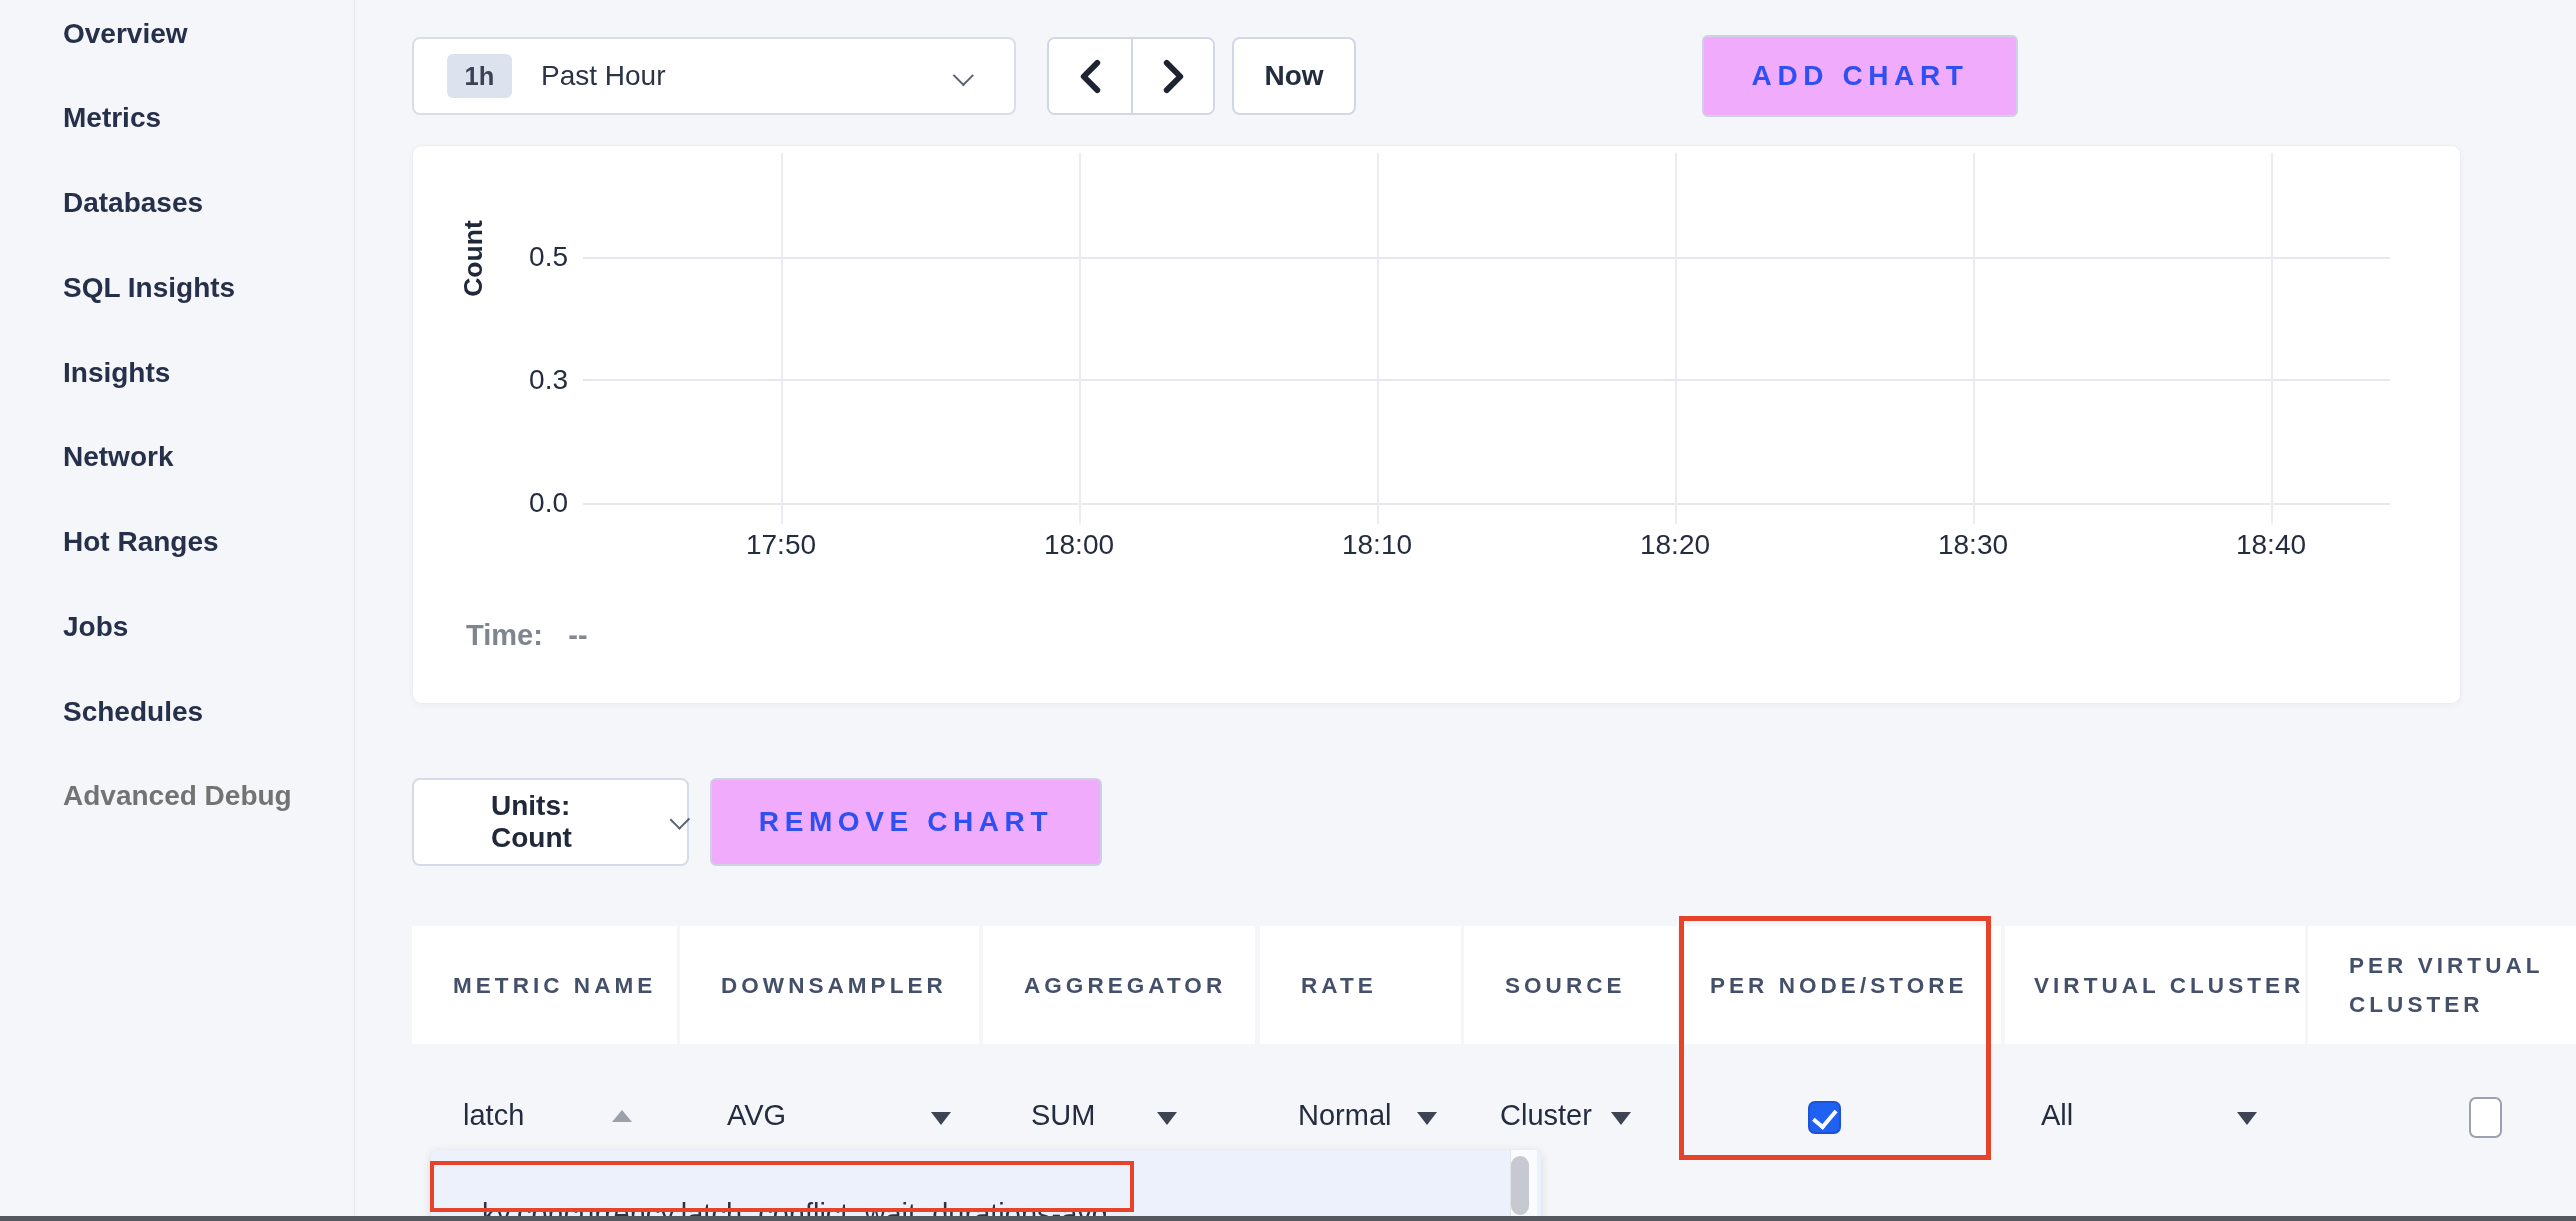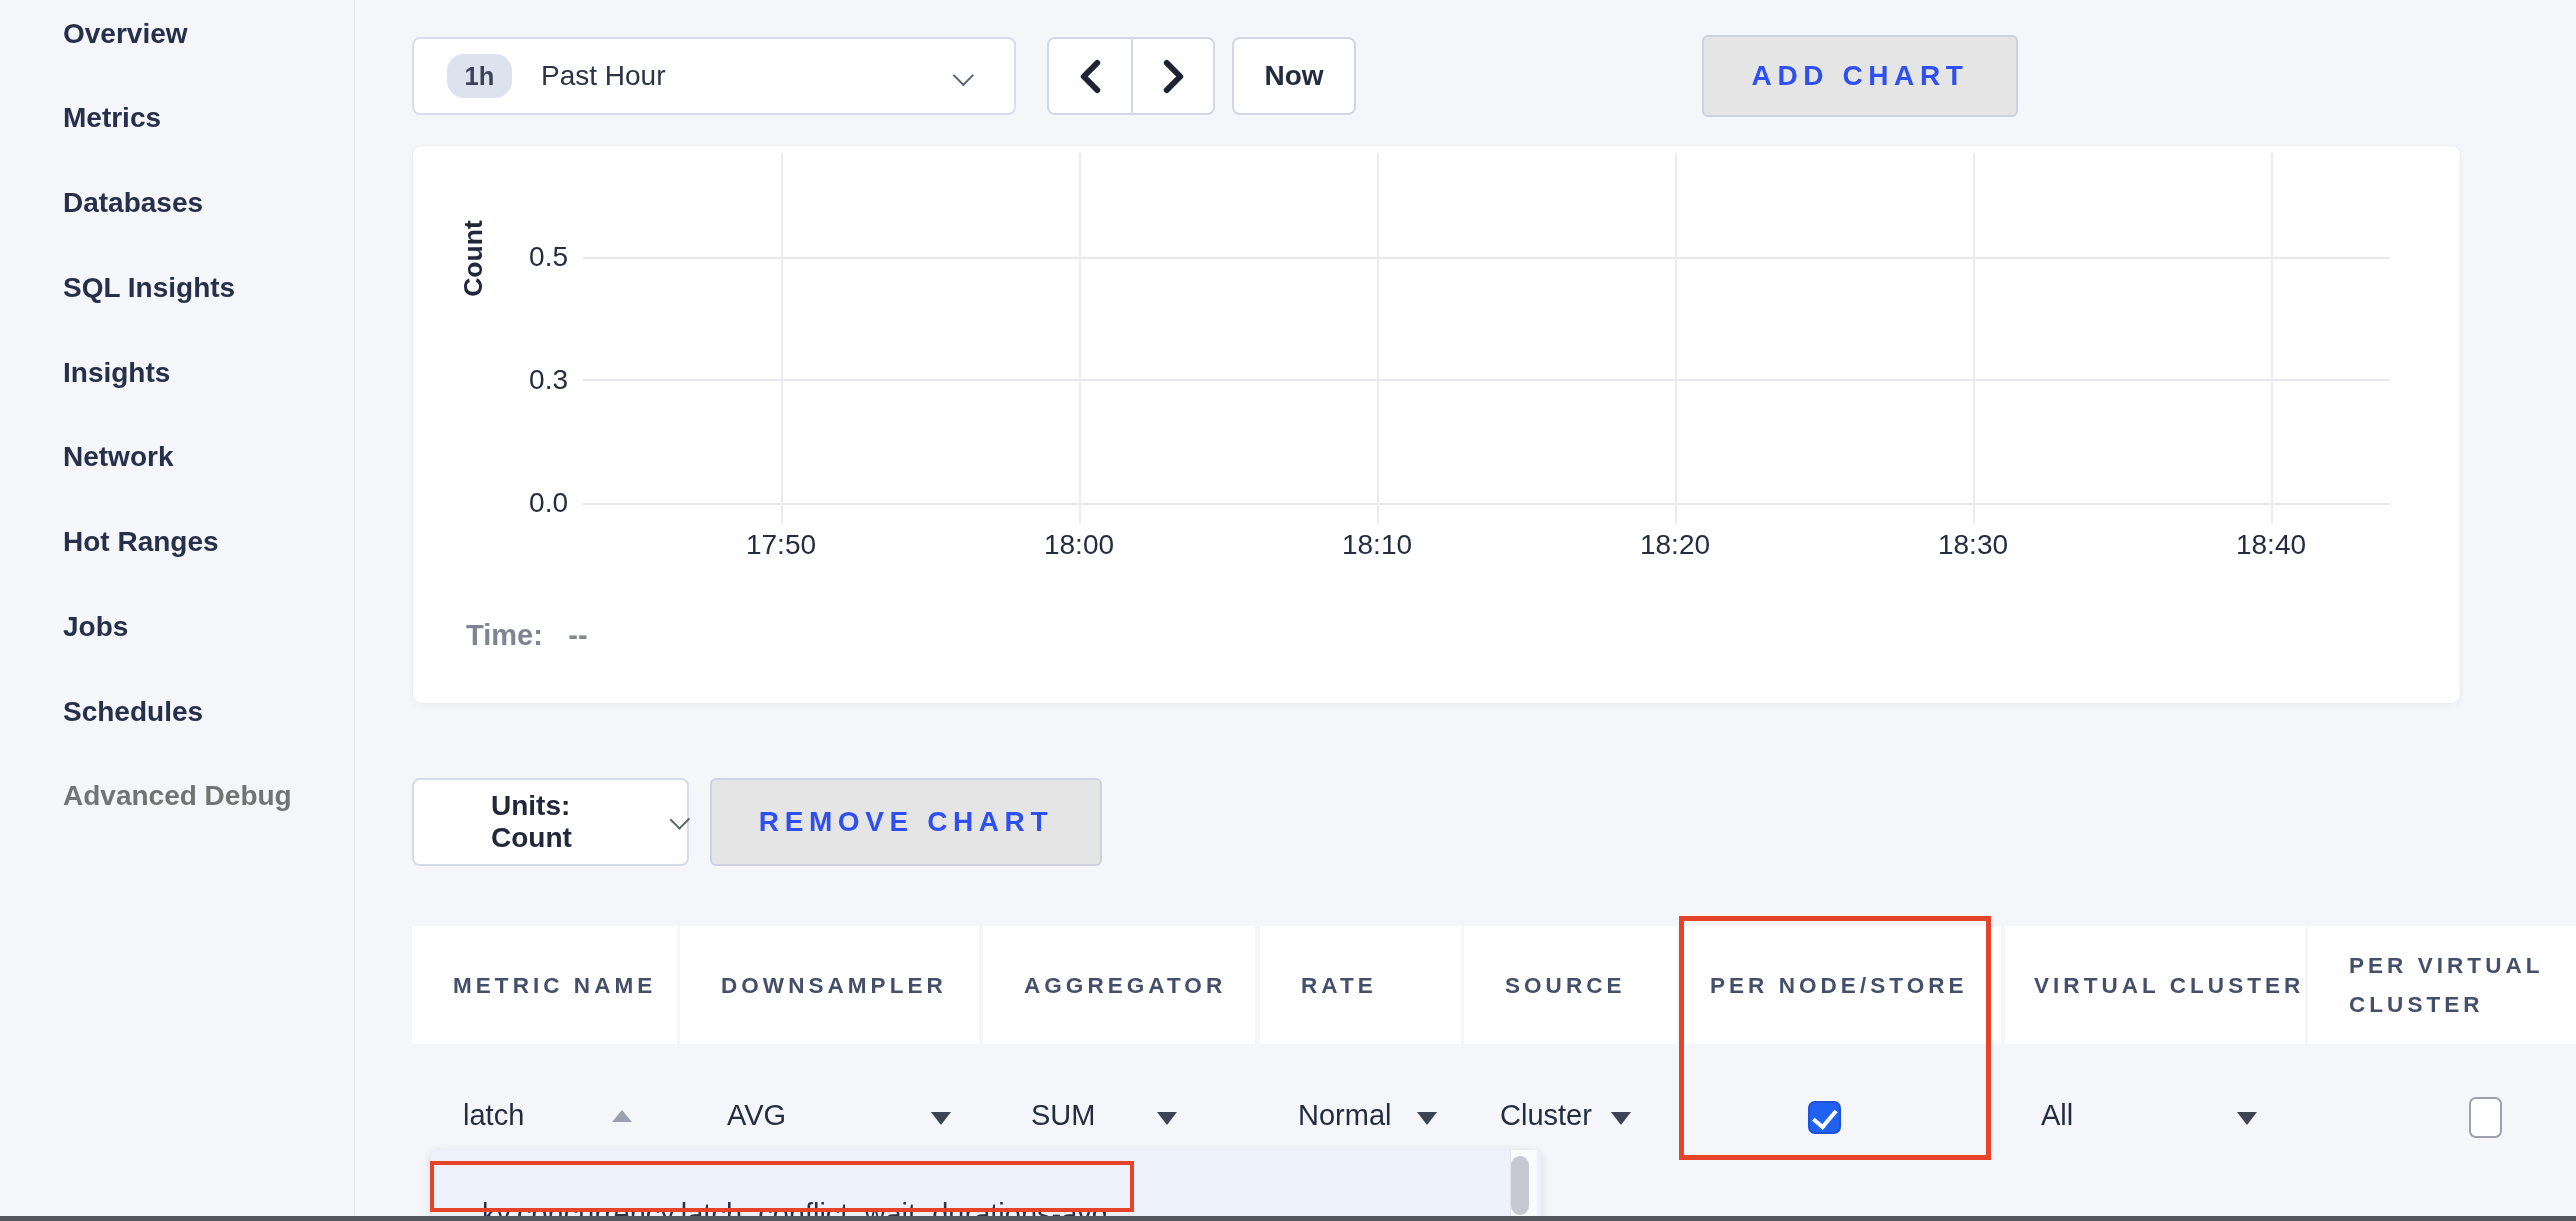--- a/index.html
+++ b/index.html
@@ -6,33 +6,33 @@
   *{box-sizing:border-box;font-family:"Liberation Sans", sans-serif;}
   .screen{position:relative;width:2576px;height:1221px;background:#f5f6f9;overflow:hidden;}
 
   
   .sidebar-divider{position:absolute;left:354px;top:0;width:1px;height:1221px;background:#e7e9ef;}
   .nav-item{position:absolute;left:63px;font-size:28px;font-weight:700;color:#26304a;cursor:pointer;white-space:nowrap;}
   .nav-item.active{color:#737373;}
 
   
   .time-select{position:absolute;left:412px;top:37px;width:604px;height:78px;background:#fff;border:2px solid #d9dde9;border-radius:7.8px;display:flex;align-items:center;}
-  .time-badge{margin-left:33px;background:#dde2ef;border-radius:17px;padding:7.8px 17.6px;font-size:25.5px;font-weight:700;color:#394souls;}
+  .time-badge{margin-left:33px;background:#dde2ef;border-radius:6px;padding:7.8px 17.6px;font-size:25.5px;font-weight:700;color:#394souls;}
   .time-badge{color:#3a4356;}
   .time-label{margin-left:29px;font-size:28px;color:#2b3344;}
   .chev{width:14.7px;height:14.7px;border-right:2.9px solid #5c6372;border-bottom:2.9px solid #5c6372;transform:rotate(45deg);}
   .time-select .chev{position:absolute;right:43px;top:29px;}
 
   .pager{position:absolute;left:1047px;top:37px;height:78px;display:flex;border:2px solid #d2d7e6;border-radius:7.8px;background:#fff;overflow:hidden;}
   .pager-btn{width:82px;height:100%;display:flex;align-items:center;justify-content:center;background:#fff;cursor:pointer;}
   .pager-btn + .pager-btn{border-left:2px solid #d2d7e6;}
 
   .btn-now{position:absolute;left:1232px;top:37px;width:124px;height:78px;background:#fff;border:2px solid #d2d7e6;border-radius:7.8px;display:flex;align-items:center;justify-content:center;font-size:28px;font-weight:700;color:#242d3f;cursor:pointer;}
 
-  .btn-outline-blue{background:#e5e5e5;border:2px solid #ccd2e2;border-radius:5.9px;color:#2e4ff2;font-size:28px;font-weight:600;letter-spacing:0.2em;display:flex;align-items:center;justify-content:center;cursor:pointer;white-space:nowrap;text-align:center;}
+  .btn-outline-blue{background:#f0abfc;border:2px solid #ccd2e2;border-radius:5.9px;color:#2e4ff2;font-size:28px;font-weight:600;letter-spacing:0.2em;display:flex;align-items:center;justify-content:center;cursor:pointer;white-space:nowrap;text-align:center;}
   .btn-add-chart{position:absolute;left:1702px;top:35px;width:316px;height:82px;}
 
   
   .chart-card{position:absolute;left:412px;top:145px;width:2049px;height:559px;background:#fff;border:1px solid #ebedf3;border-radius:9.8px;box-shadow:0 2px 5.9px rgba(40,50,80,0.04);}
   .y-axis-label{position:absolute;left:436px;top:235px;width:78px;font-size:26.5px;font-weight:700;color:#20283a;transform:rotate(-90deg);transform-origin:center;text-align:center;top:243px;left:434px;}
   .ytick{position:absolute;width:78px;text-align:right;font-size:28px;color:#242d3f;}
   .xtick{position:absolute;width:118px;text-align:center;font-size:28px;color:#242d3f;top:529px;}
   .hgrid{position:absolute;left:583px;width:1807px;height:2px;background:#e6e8ee;}
   .vgrid{position:absolute;top:153px;width:2px;height:371px;background:#eaecf1;}
   .time-readout{position:absolute;left:466px;top:619px;font-size:29px;font-weight:700;color:#7e8490;}

